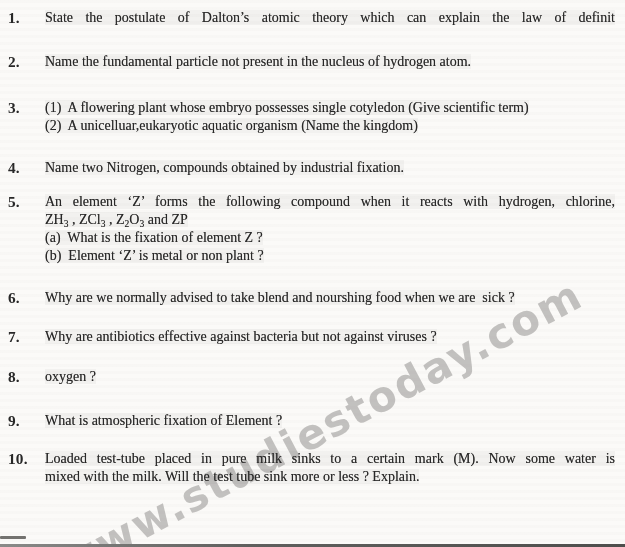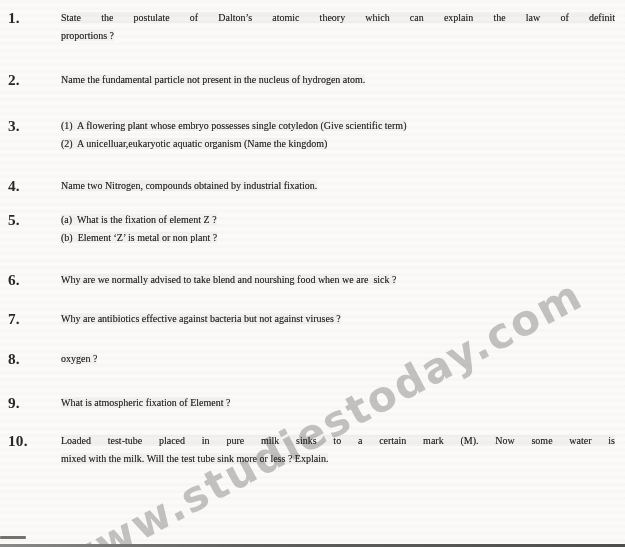--- a/index.html
+++ b/index.html
@@ -49,25 +49,24 @@
     font-weight:bold;
     font-size:15.3px;
     line-height:18px;
     letter-spacing:0.2px;
   }
   .q-body{
     flex:1 1 auto;
     min-width:0;
   }
   .q-line{
-    font-size:10px;
+    font-size:14px;
     line-height:18px;
     white-space:pre-wrap;
     text-shadow:0 0 0.5px rgba(45,42,40,0.55);
-    margin-left:16px;
   }
   .q-line.justify{
     text-align:justify;
     text-align-last:justify;
     white-space:normal;
   }
   .q-line .band{
     background:rgba(95,90,85,0.055);
   }
   .q-line sub{
@@ -111,21 +110,20 @@
 
 <div class="page">
   <div class="watermark">
     <span>www.studiestoday.com</span>
   </div>
   <div class="questions" id="questions">
       <div class="q-row">
         <div class="q-num">1.</div>
         <div class="q-body">
           <div class="q-line justify"><span class="band">State the postulate of Dalton’s atomic theory which can explain the law of definit</span></div>
-          <div class="q-line"><span class="band">proportions ?</span></div>
         </div>
       </div>
       <div class="q-row">
         <div class="q-num">2.</div>
         <div class="q-body">
           <div class="q-line"><span class="band">Name the fundamental particle not present in the nucleus of hydrogen atom.</span></div>
         </div>
       </div>
       <div class="q-row">
         <div class="q-num">3.</div>
@@ -136,20 +134,22 @@
       </div>
       <div class="q-row">
         <div class="q-num">4.</div>
         <div class="q-body">
           <div class="q-line"><span class="band">Name two Nitrogen, compounds obtained by industrial fixation.</span></div>
         </div>
       </div>
       <div class="q-row">
         <div class="q-num">5.</div>
         <div class="q-body">
+          <div class="q-line justify"><span class="band">An element ‘Z’ forms the following compound when it reacts with hydrogen, chlorine,</span></div>
+          <div class="q-line"><span class="band">ZH<sub>3</sub> , ZCl<sub>3</sub> , Z<sub>2</sub>O<sub>3</sub> and ZP</span></div>
           <div class="q-line"><span class="band">(a)  What is the fixation of element Z ?</span></div>
           <div class="q-line"><span class="band">(b)  Element ‘Z’ is metal or non plant ?</span></div>
         </div>
       </div>
       <div class="q-row">
         <div class="q-num">6.</div>
         <div class="q-body">
           <div class="q-line"><span class="band">Why are we normally advised to take blend and nourshing food when we are  sick ?</span></div>
         </div>
       </div>

